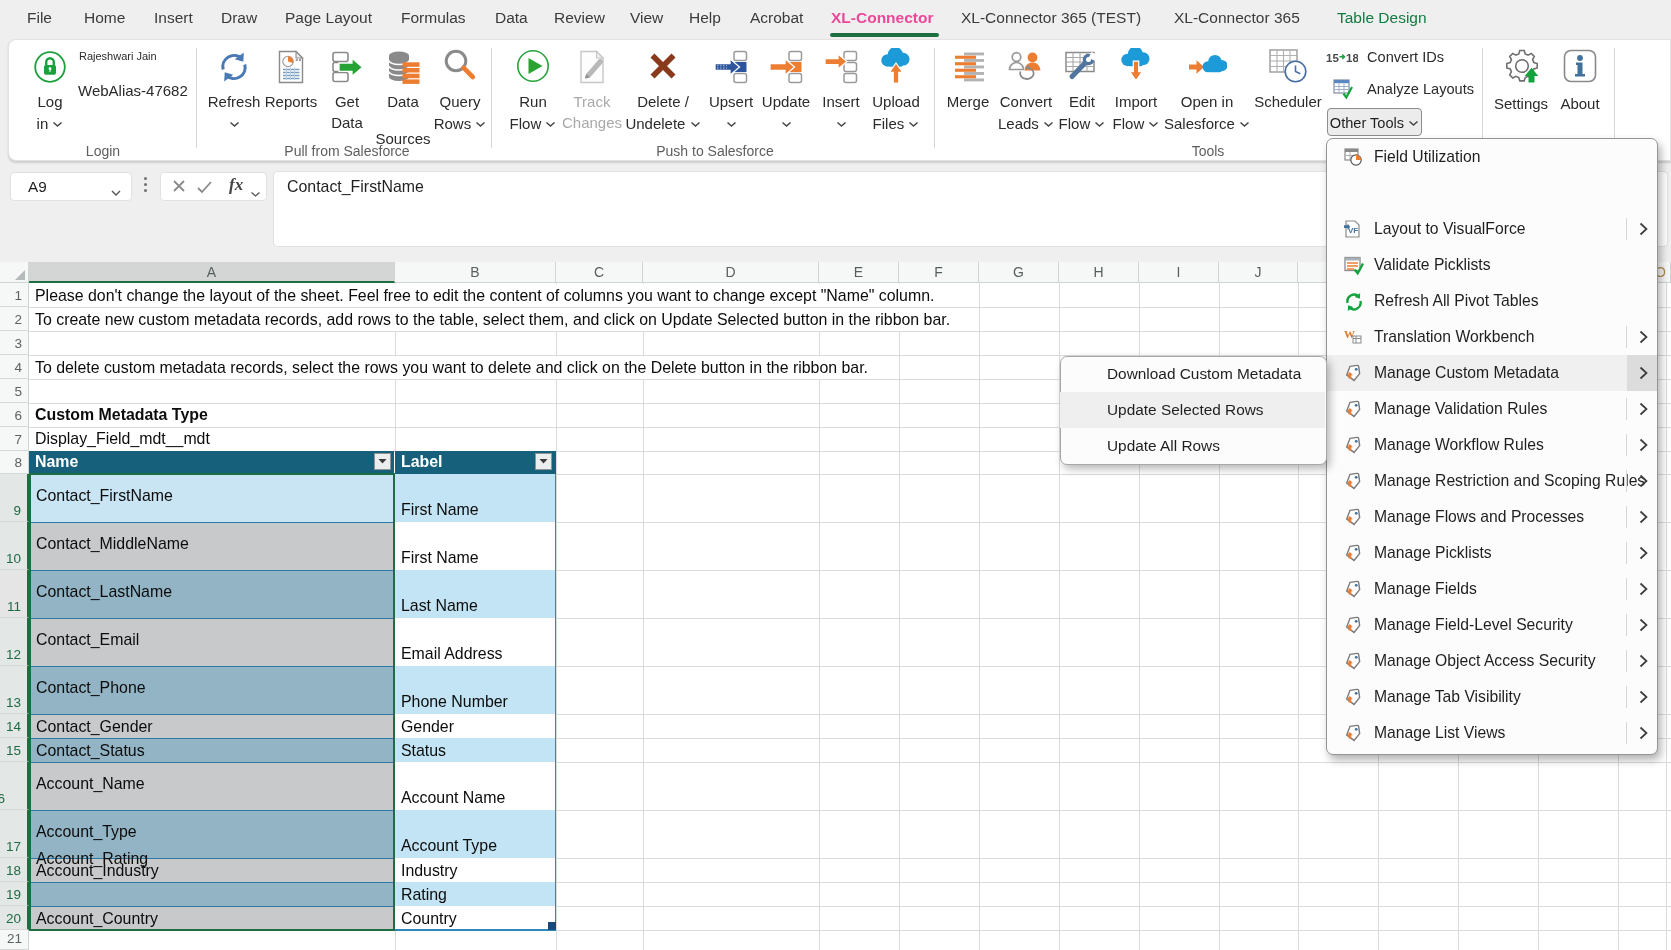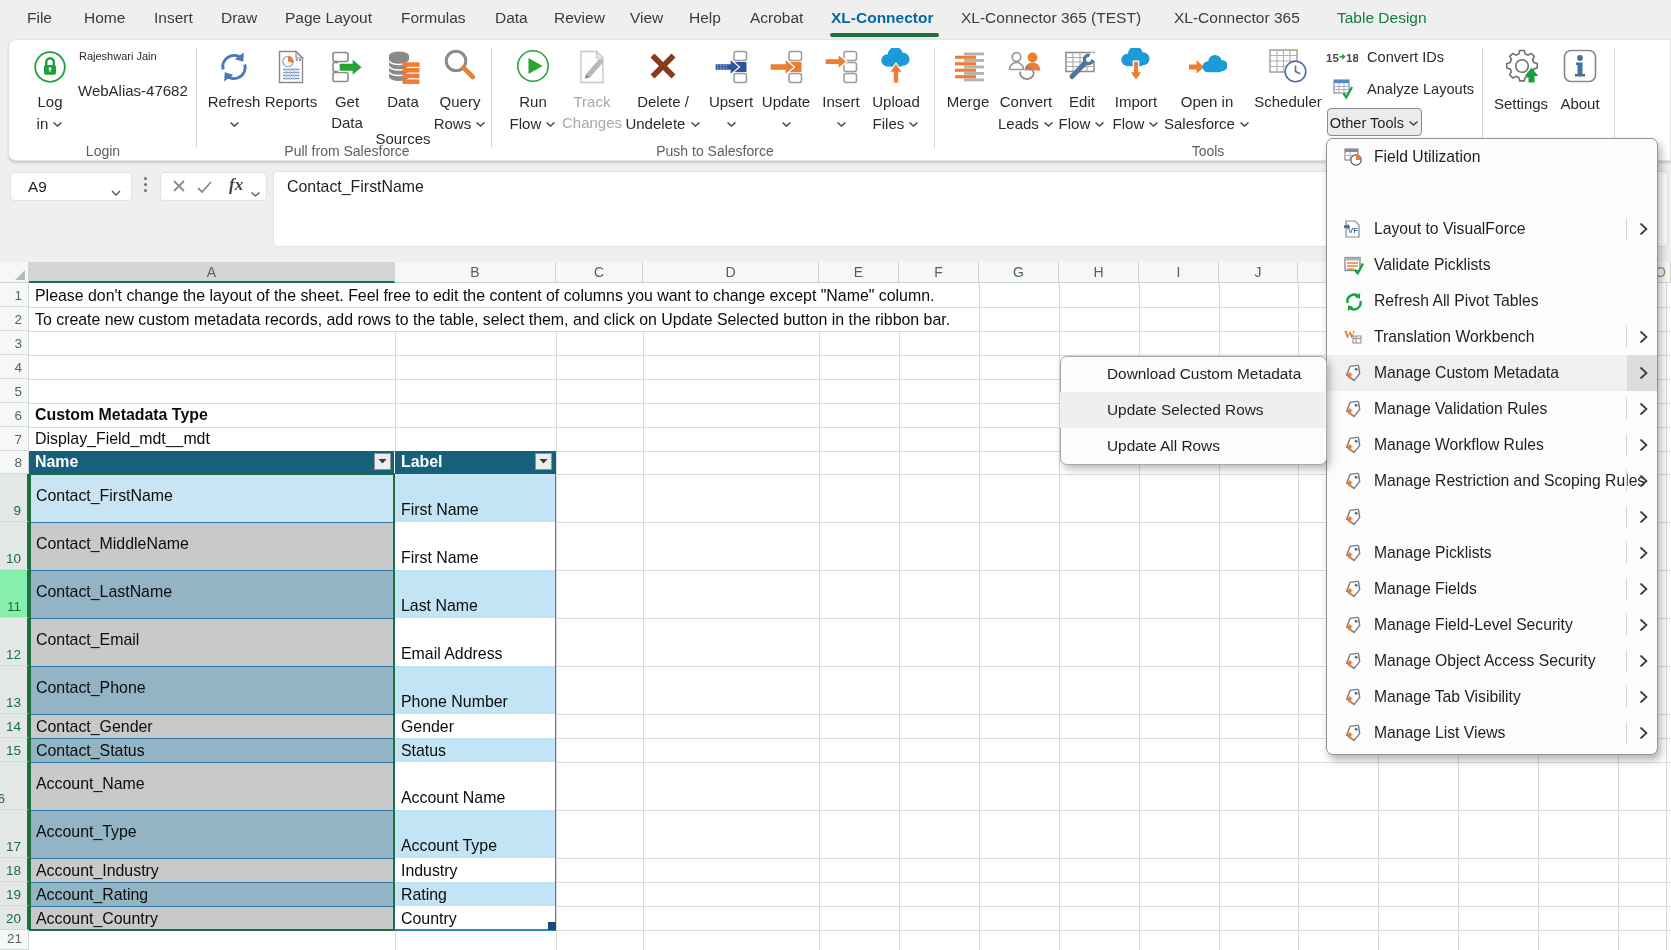--- a/index.html
+++ b/index.html
@@ -26,21 +26,21 @@
 <div class="tab" style="left:84px;">Home</div>
 <div class="tab" style="left:154px;">Insert</div>
 <div class="tab" style="left:221px;">Draw</div>
 <div class="tab" style="left:285px;">Page Layout</div>
 <div class="tab" style="left:401px;">Formulas</div>
 <div class="tab" style="left:495px;">Data</div>
 <div class="tab" style="left:554px;">Review</div>
 <div class="tab" style="left:630px;text-align:center;">View</div>
 <div class="tab" style="left:689px;">Help</div>
 <div class="tab" style="left:750px;">Acrobat</div>
-<div class="tab" style="left:831px;font-weight:bold;color:#0369a1;">XL-Connector</div>
+<div class="tab" style="left:831px;font-weight:bold;color:#ec4899;">XL-Connector</div>
 <div class="tab" style="left:961px;">XL-Connector 365 (TEST)</div>
 <div class="tab" style="left:1174px;">XL-Connector 365</div>
 <div class="tab" style="left:1337px;color:#107c41;">Table Design</div>
 <div class="abs" style="left:830px;top:33px;width:109px;height:3.5px;background:#1d6f42;border-radius:2px"></div>
 <div class="abs" style="left:8px;top:39px;width:1663px;height:122px;background:#fff;border:1px solid #e4e2e2;border-radius:8px 0 0 8px;box-shadow:0 1.5px 2px rgba(0,0,0,.14)"></div>
 <div class="abs" style="left:196px;top:48px;width:1px;height:100px;background:#d8d6d6"></div>
 <div class="abs" style="left:491px;top:48px;width:1px;height:100px;background:#d8d6d6"></div>
 <div class="abs" style="left:934px;top:48px;width:1px;height:100px;background:#d8d6d6"></div>
 <div class="abs" style="left:1482px;top:48px;width:1px;height:100px;background:#d8d6d6"></div>
 <div class="abs" style="left:1614px;top:48px;width:1px;height:100px;background:#d8d6d6"></div>
@@ -368,21 +368,21 @@
     </div>
 <div class="rowhdr" style="top:451px;height:23px;">
       <span style="padding:0 6px 3px 0">8</span>
     </div>
 <div class="rowhdr" style="top:474px;height:48px;background:#e3e7e6;color:#1e6b44;border-right:2px solid #1d6f42;">
       <span style="padding:0 6px 3px 0">9</span>
     </div>
 <div class="rowhdr" style="top:522px;height:48px;background:#e3e7e6;color:#1e6b44;border-right:2px solid #1d6f42;padding-left:13px;">
       <span style="padding:0 6px 3px 0">10</span>
     </div>
-<div class="rowhdr" style="top:570px;height:48px;background:#86efac;color:#1e6b44;border-right:2px solid #1d6f42;">
+<div class="rowhdr" style="top:570px;height:48px;background:#e5e5e5;color:#1e6b44;border-right:2px solid #1d6f42;">
       <span style="padding:0 6px 3px 0">11</span>
     </div>
 <div class="rowhdr" style="top:618px;height:48px;background:#e3e7e6;color:#1e6b44;border-right:2px solid #1d6f42;">
       <span style="padding:0 6px 3px 0">12</span>
     </div>
 <div class="rowhdr" style="top:666px;height:48px;background:#e3e7e6;color:#1e6b44;border-right:2px solid #1d6f42;">
       <span style="padding:0 6px 3px 0">13</span>
     </div>
 <div class="rowhdr" style="top:714px;height:24px;background:#e3e7e6;color:#1e6b44;border-right:2px solid #1d6f42;">
       <span style="padding:0 6px 3px 0">14</span>
@@ -438,20 +438,21 @@
 <div class="hline" style="left:29px;top:714px;width:1642px"></div>
 <div class="hline" style="left:29px;top:738px;width:1642px"></div>
 <div class="hline" style="left:29px;top:762px;width:1642px"></div>
 <div class="hline" style="left:29px;top:810px;width:1642px"></div>
 <div class="hline" style="left:29px;top:858px;width:1642px"></div>
 <div class="hline" style="left:29px;top:882px;width:1642px"></div>
 <div class="hline" style="left:29px;top:906px;width:1642px"></div>
 <div class="hline" style="left:29px;top:930px;width:1642px"></div>
 <div class="abs" style="left:30px;top:284px;height:23px;background:#fff;font-size:15.9px;color:#0c0c0c;white-space:nowrap;line-height:23px;padding:0 6px 0 5px">Please don't change the layout of the sheet. Feel free to edit the content of columns you want to change except "Name" column.</div>
 <div class="abs" style="left:30px;top:308px;height:23px;background:#fff;font-size:15.9px;color:#0c0c0c;white-space:nowrap;line-height:23px;padding:0 6px 0 5px">To create new custom metadata records, add rows to the table, select them, and click on Update Selected button in the ribbon bar.</div>
+<div class="abs" style="left:30px;top:356px;height:23px;background:#fff;font-size:15.9px;color:#0c0c0c;white-space:nowrap;line-height:23px;padding:0 6px 0 5px">To delete custom metadata records, select the rows you want to delete and click on the Delete button in the ribbon bar.</div>
 <div class="abs" style="left:35px;top:406px;font-size:15.9px;font-weight:bold;color:#0c0c0c;background:#fff;padding-right:4px">Custom Metadata Type</div>
 <div class="abs" style="left:35px;top:430px;font-size:15.9px;color:#0c0c0c;background:#fff;padding-right:4px">Display_Field_mdt__mdt</div>
 <div class="abs" style="left:29px;top:451px;width:365px;height:23px;background:#17607c"></div>
 <div class="abs" style="left:395px;top:451px;width:161px;height:23px;background:#17607c"></div>
 <div class="abs" style="left:35px;top:453px;font-size:15.9px;font-weight:bold;color:#fff">Name</div>
 <div class="abs" style="left:401px;top:453px;font-size:15.9px;font-weight:bold;color:#fff">Label</div>
 <div class="abs" style="left:374px;top:453px;width:17px;height:17px;background:#eceeee;border:1px solid #8c9494"><svg width="15" height="15">
         <path d="M3.5 5 L7.5 9.5 L11.5 5 Z" fill="#3a3a3a"></path>
       </svg></div>
 <div class="abs" style="left:535px;top:453px;width:17px;height:17px;background:#eceeee;border:1px solid #8c9494"><svg width="15" height="15">
@@ -492,21 +493,21 @@
 <div class="abs" style="left:31px;top:810px;width:363px;height:48px;background:#92b4c4;border-top:1px solid #2e7aa4;"></div>
 <div class="abs" style="left:395px;top:810px;width:160px;height:48px;background:#c2e4f4"></div>
 <div class="celltxt" style="left:36px;top:810px;height:44px;line-height:44px">Account_Type</div>
 <div class="celltxt" style="left:401px;top:835px;height:23px;line-height:21px">Account Type</div>
 <div class="abs" style="left:31px;top:858px;width:363px;height:24px;background:#c7c9ca;border-top:1px solid #2e7aa4;"></div>
 <div class="abs" style="left:395px;top:858px;width:160px;height:24px;background:#fff"></div>
 <div class="celltxt" style="left:36px;top:860px;height:22px;line-height:21px">Account_Industry</div>
 <div class="celltxt" style="left:401px;top:860px;height:22px;line-height:21px">Industry</div>
 <div class="abs" style="left:31px;top:882px;width:363px;height:24px;background:#92b4c4;border-top:1px solid #2e7aa4;"></div>
 <div class="abs" style="left:395px;top:882px;width:160px;height:24px;background:#c2e4f4"></div>
-<div class="celltxt" style="left:36px;top:884px;height:28px;line-height:21px">Account_Rating</div>
+<div class="celltxt" style="left:36px;top:848px;height:28px;line-height:21px">Account_Rating</div>
 <div class="celltxt" style="left:401px;top:884px;height:22px;line-height:21px">Rating</div>
 <div class="abs" style="left:31px;top:906px;width:363px;height:24px;background:#c7c9ca;border-top:1px solid #2e7aa4;"></div>
 <div class="abs" style="left:395px;top:906px;width:160px;height:24px;background:#fff"></div>
 <div class="celltxt" style="left:36px;top:908px;height:22px;line-height:21px">Account_Country</div>
 <div class="celltxt" style="left:401px;top:908px;height:22px;line-height:21px">Country</div>
 <div class="abs" style="left:554.5px;top:474px;width:1.5px;height:457px;background:#2f86bb"></div>
 <div class="abs" style="left:395px;top:929px;width:161px;height:1.5px;background:#2f86bb"></div>
 <div class="abs" style="left:29px;top:473px;width:366px;height:458px;border:2px solid #1d6f42;pointer-events:none"></div>
 <div class="abs" style="left:548px;top:922px;width:8px;height:8px;background:#17497c"></div>
 <div class="abs" style="left:1655px;top:264px;font-size:14px;color:#b08c4f">O</div>
@@ -612,20 +613,21 @@
 <div class="mchev"><svg width="9" height="14" viewBox="0 0 9 14">
           <path d="M1.5 1.5 L7.5 7 L1.5 12.5" stroke="#3b3b3b" stroke-width="1.7" fill="none"></path>
         </svg></div>
 </div>
 <div class="mitem" style="top:499px;">
 <div class="mico"><svg width="18" height="18" viewBox="0 0 18 18">
           <path d="M7 2 h7 a1.5 1.5 0 0 1 1.5 1.5 v7 L9 16.5 2.5 10 Z" fill="#fdfdfd" stroke="#7a7a7a" stroke-width="1.4" transform="rotate(-8 9 9)"></path>
           <circle cx="12.2" cy="5.3" r="1.4" fill="#41719c"></circle>
           <path d="M5 16 v-3.4 h-1.8 l3.3-3.8 3.3 3.8 H8 V16 Z" fill="#ed7d31" transform="scale(0.9)"></path>
         </svg></div>
+      <div class="mtxt">Manage Flows and Processes</div>
 <div class="msep"></div>
 <div class="mchev"><svg width="9" height="14" viewBox="0 0 9 14">
           <path d="M1.5 1.5 L7.5 7 L1.5 12.5" stroke="#3b3b3b" stroke-width="1.7" fill="none"></path>
         </svg></div>
 </div>
 <div class="mitem" style="top:535px;">
 <div class="mico"><svg width="18" height="18" viewBox="0 0 18 18">
           <path d="M7 2 h7 a1.5 1.5 0 0 1 1.5 1.5 v7 L9 16.5 2.5 10 Z" fill="#fdfdfd" stroke="#7a7a7a" stroke-width="1.4" transform="rotate(-8 9 9)"></path>
           <circle cx="12.2" cy="5.3" r="1.4" fill="#41719c"></circle>
           <path d="M5 16 v-3.4 h-1.8 l3.3-3.8 3.3 3.8 H8 V16 Z" fill="#ed7d31" transform="scale(0.9)"></path>

